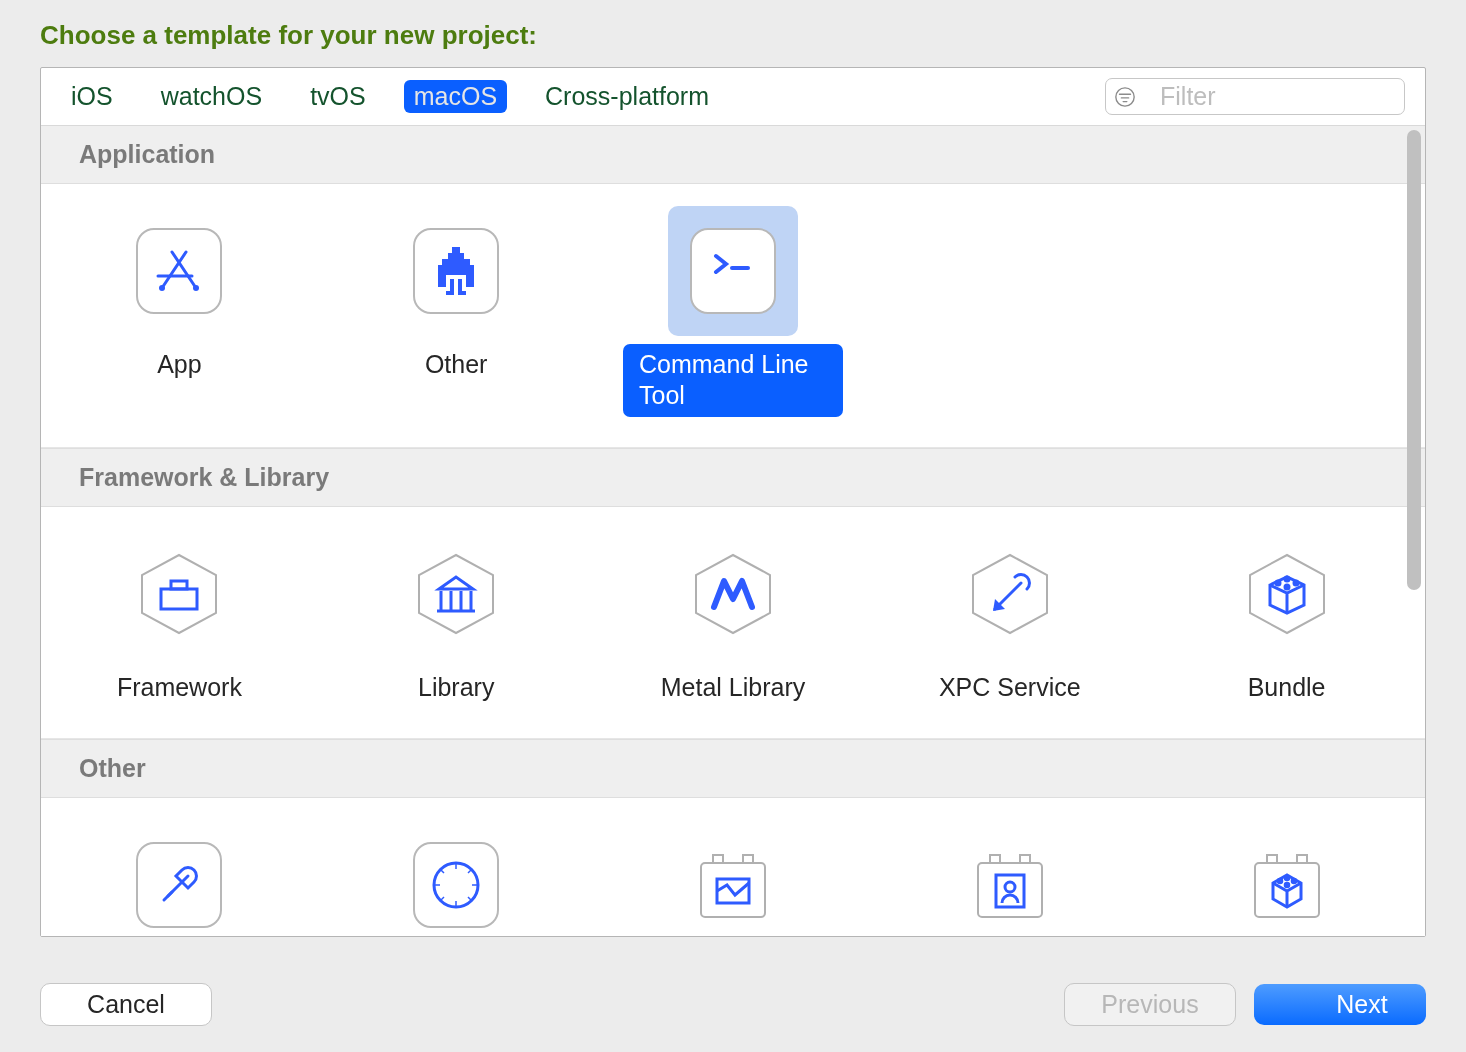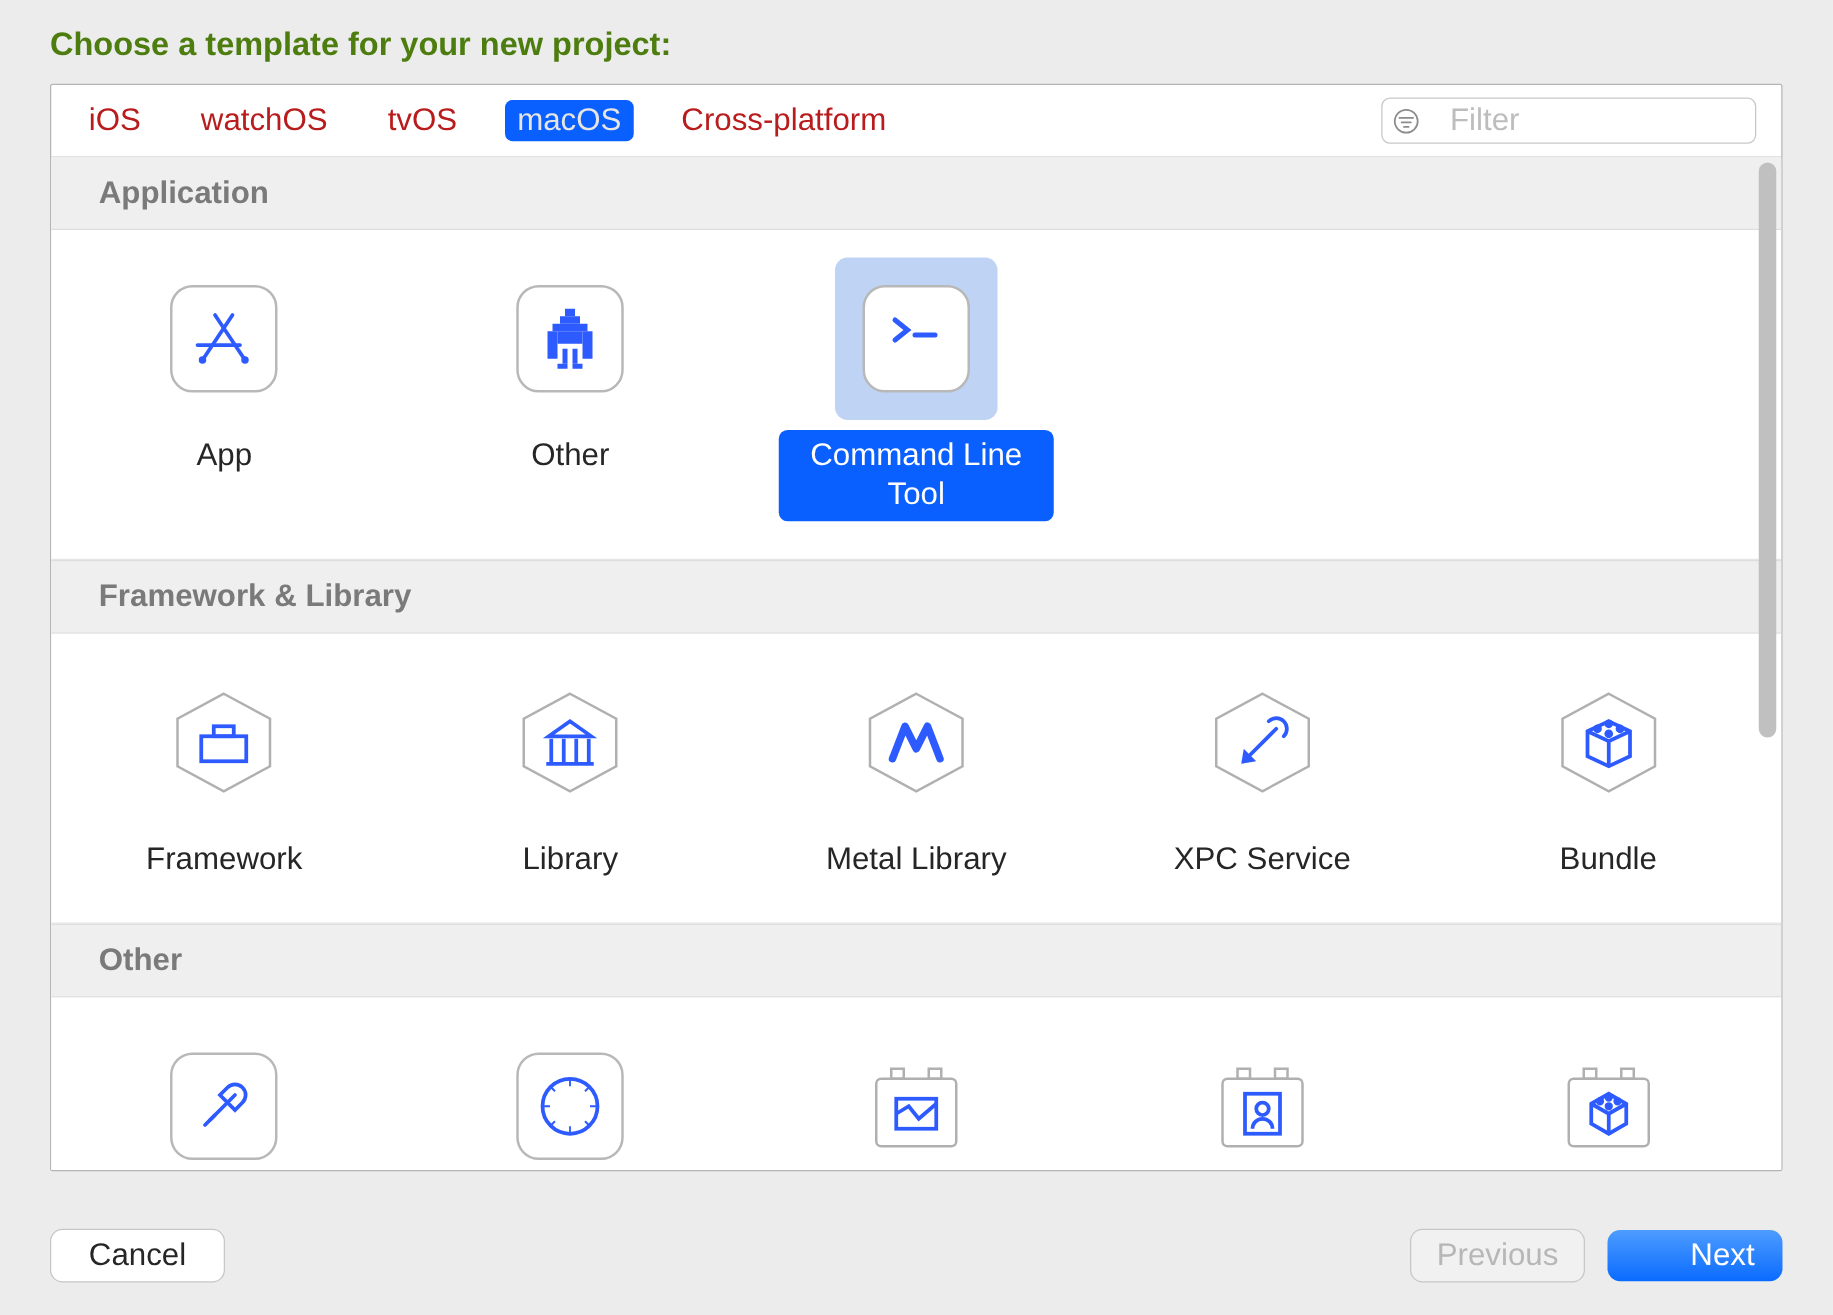--- a/index.html
+++ b/index.html
@@ -29,21 +29,21 @@
     }
     .platform-bar {
       display: flex;
       align-items: center;
       padding: 10px 20px;
       border-bottom: 1px solid #d9d9d9;
       gap: 28px;
     }
     .platform-tab {
       font-size: 25px;
-      color: #b91c1c;
+      color: #14532d;
       cursor: pointer;
       padding: 2px 10px;
       border-radius: 6px;
     }
     .platform-tab.selected {
       background: #0a5fff;
       color: #e5e5e5;
     }
     .platform-spacer { flex: 1; }
     .filter-box {
@@ -137,21 +137,21 @@
     .template-icon-chip {
       width: 88px;
       height: 88px;
       display: flex;
       align-items: center;
       justify-content: center;
     }
     .template-label {
       font-size: 25px;
       color: #262626;
-      text-align: center;
+      text-align: left;
       padding: 5px 16px;
       border-radius: 7px;
       line-height: 1.25;
       max-width: 220px;
     }
     .template-label.selected-label {
       background: #0a5fff;
       color: #fff;
     }
     .scrollbar {
@@ -169,21 +169,21 @@
       left: 40px;
       right: 40px;
       display: flex;
       align-items: center;
       gap: 18px;
     }
     .button-bar .spacer { flex: 1; }
     .btn {
       font-size: 25px;
       padding: 6px 0;
-      width: 140px;
+      width: 172px;
       border-radius: 10px;
       text-align: center;
       cursor: pointer;
       border: 1px solid #c6c6c6;
       background: #fff;
       color: #262626;
     }
     .btn.disabled {
       color: #b7b7b7;
       background: #f1f1f1;

